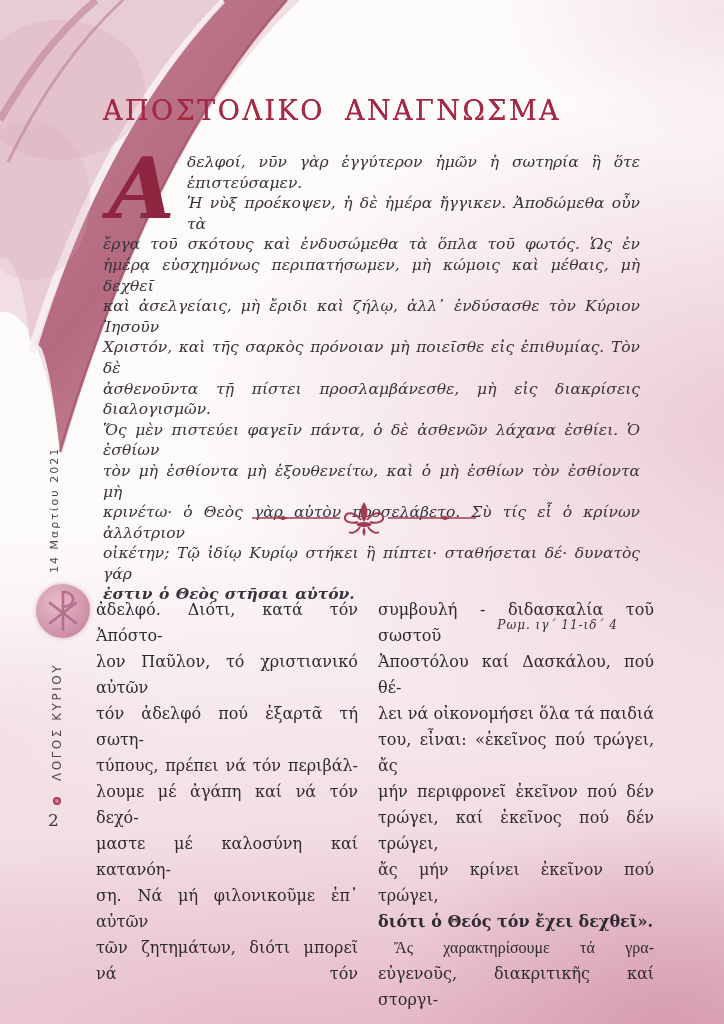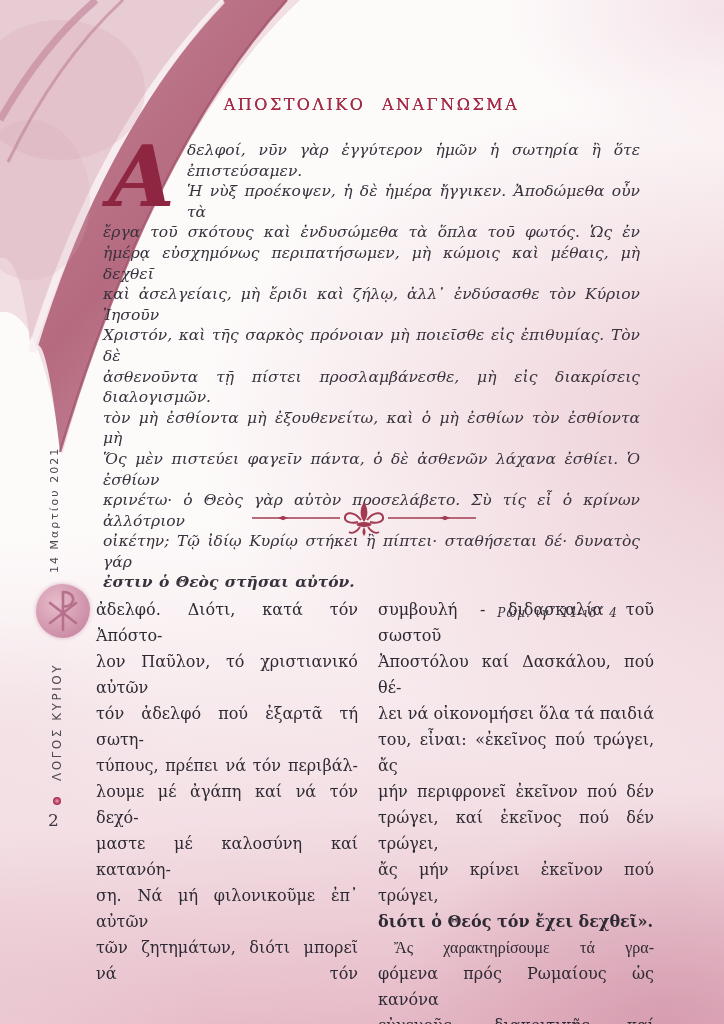--- a/index.html
+++ b/index.html
@@ -49,22 +49,22 @@
     position:absolute;left:53px;top:797px;width:8px;height:8px;border-radius:50%;
     background:radial-gradient(circle at 50% 50%, #e4a9b9 0%, #b23355 55%, #9d2746 100%);
   }
   .page-number{
     position:absolute;left:48px;top:810px;
     font-size:17px;color:#3b3640;
   }
   
   .main{position:absolute;left:103px;top:95px;width:537px;}
   .reading-title{
-    text-align:center;
-    font-size:16px;
+    text-align:left;
+    font-size:27px;
     letter-spacing:2.5px;
     word-spacing:9px;
     color:#a32a45;
     text-shadow:0 0 .5px #a32a45;
     margin-bottom:26px;
   }
   .reading-body{
     font-style:italic;
     font-size:15.5px;
     line-height:20.6px;
@@ -157,22 +157,22 @@
     <div class="reading-body">
       <div class="drop-cap">Α</div>
       <div>
           <div class="tline">δελφοί, νῦν γὰρ ἐγγύτερον ἡμῶν ἡ σωτηρία ἢ ὅτε ἐπιστεύσαμεν.</div>
           <div class="tline">Ἡ νὺξ προέκοψεν, ἡ δὲ ἡμέρα ἤγγικεν. Ἀποδώμεθα οὖν τὰ</div>
           <div class="tline">ἔργα τοῦ σκότους καὶ ἐνδυσώμεθα τὰ ὅπλα τοῦ φωτός. Ὡς ἐν</div>
           <div class="tline">ἡμέρᾳ εὐσχημόνως περιπατήσωμεν, μὴ κώμοις καὶ μέθαις, μὴ δεχθεῖ</div>
           <div class="tline">καὶ ἀσελγείαις, μὴ ἔριδι καὶ ζήλῳ, ἀλλ᾽ ἐνδύσασθε τὸν Κύριον Ἰησοῦν</div>
           <div class="tline">Χριστόν, καὶ τῆς σαρκὸς πρόνοιαν μὴ ποιεῖσθε εἰς ἐπιθυμίας. Τὸν δὲ</div>
           <div class="tline">ἀσθενοῦντα τῇ πίστει προσλαμβάνεσθε, μὴ εἰς διακρίσεις διαλογισμῶν.</div>
+          <div class="tline">Ὅς μὲν πιστεύει φαγεῖν πάντα, ὁ δὲ ἀσθενῶν λάχανα ἐσθίει. Ὁ ἐσθίων</div>
           <div class="tline">τὸν μὴ ἐσθίοντα μὴ ἐξουθενείτω, καὶ ὁ μὴ ἐσθίων τὸν ἐσθίοντα μὴ</div>
-          <div class="tline">Ὅς μὲν πιστεύει φαγεῖν πάντα, ὁ δὲ ἀσθενῶν λάχανα ἐσθίει. Ὁ ἐσθίων</div>
           <div class="tline">κρινέτω· ὁ Θεὸς γὰρ αὐτὸν προσελάβετο. Σὺ τίς εἶ ὁ κρίνων ἀλλότριον</div>
           <div class="tline">οἰκέτην; Τῷ ἰδίῳ Κυρίῳ στήκει ἢ πίπτει· σταθήσεται δέ· δυνατὸς γάρ</div>
           <div class="tline end">ἐστιν ὁ Θεὸς στῆσαι αὐτόν.</div>
         </div>
     </div>
     <div class="reference">Ρωμ. ιγ´ 11-ιδ´ 4</div>
   </div>
 
   <div class="divider">
     <svg width="232" height="44" viewBox="0 0 232 44" aria-hidden="true">
@@ -207,18 +207,17 @@
     <div class="col-right">
         <div class="tline">συμβουλή - διδασκαλία τοῦ σωστοῦ</div>
         <div class="tline">Ἀποστόλου καί Δασκάλου, πού θέ-</div>
         <div class="tline">λει νά οἰκονομήσει ὅλα τά παιδιά</div>
         <div class="tline">του, εἶναι: «ἐκεῖνος πού τρώγει, ἄς</div>
         <div class="tline">μήν περιφρονεῖ ἐκεῖνον πού δέν</div>
         <div class="tline">τρώγει, καί ἐκεῖνος πού δέν τρώγει,</div>
         <div class="tline">ἄς μήν κρίνει ἐκεῖνον πού τρώγει,</div>
         <div class="tline end">διότι ὁ Θεός τόν ἔχει δεχθεῖ».</div>
         <div class="tline indent">Ἄς χαρακτηρίσουμε τά γρα-</div>
-        <div class="tline">φόμενα πρός Ρωμαίους ὡς κανόνα</div>
         <div class="tline">εὐγενοῦς, διακριτικῆς καί στοργι-</div>
       </div>
   </div>
 
 </div>
 
 </body></html>

